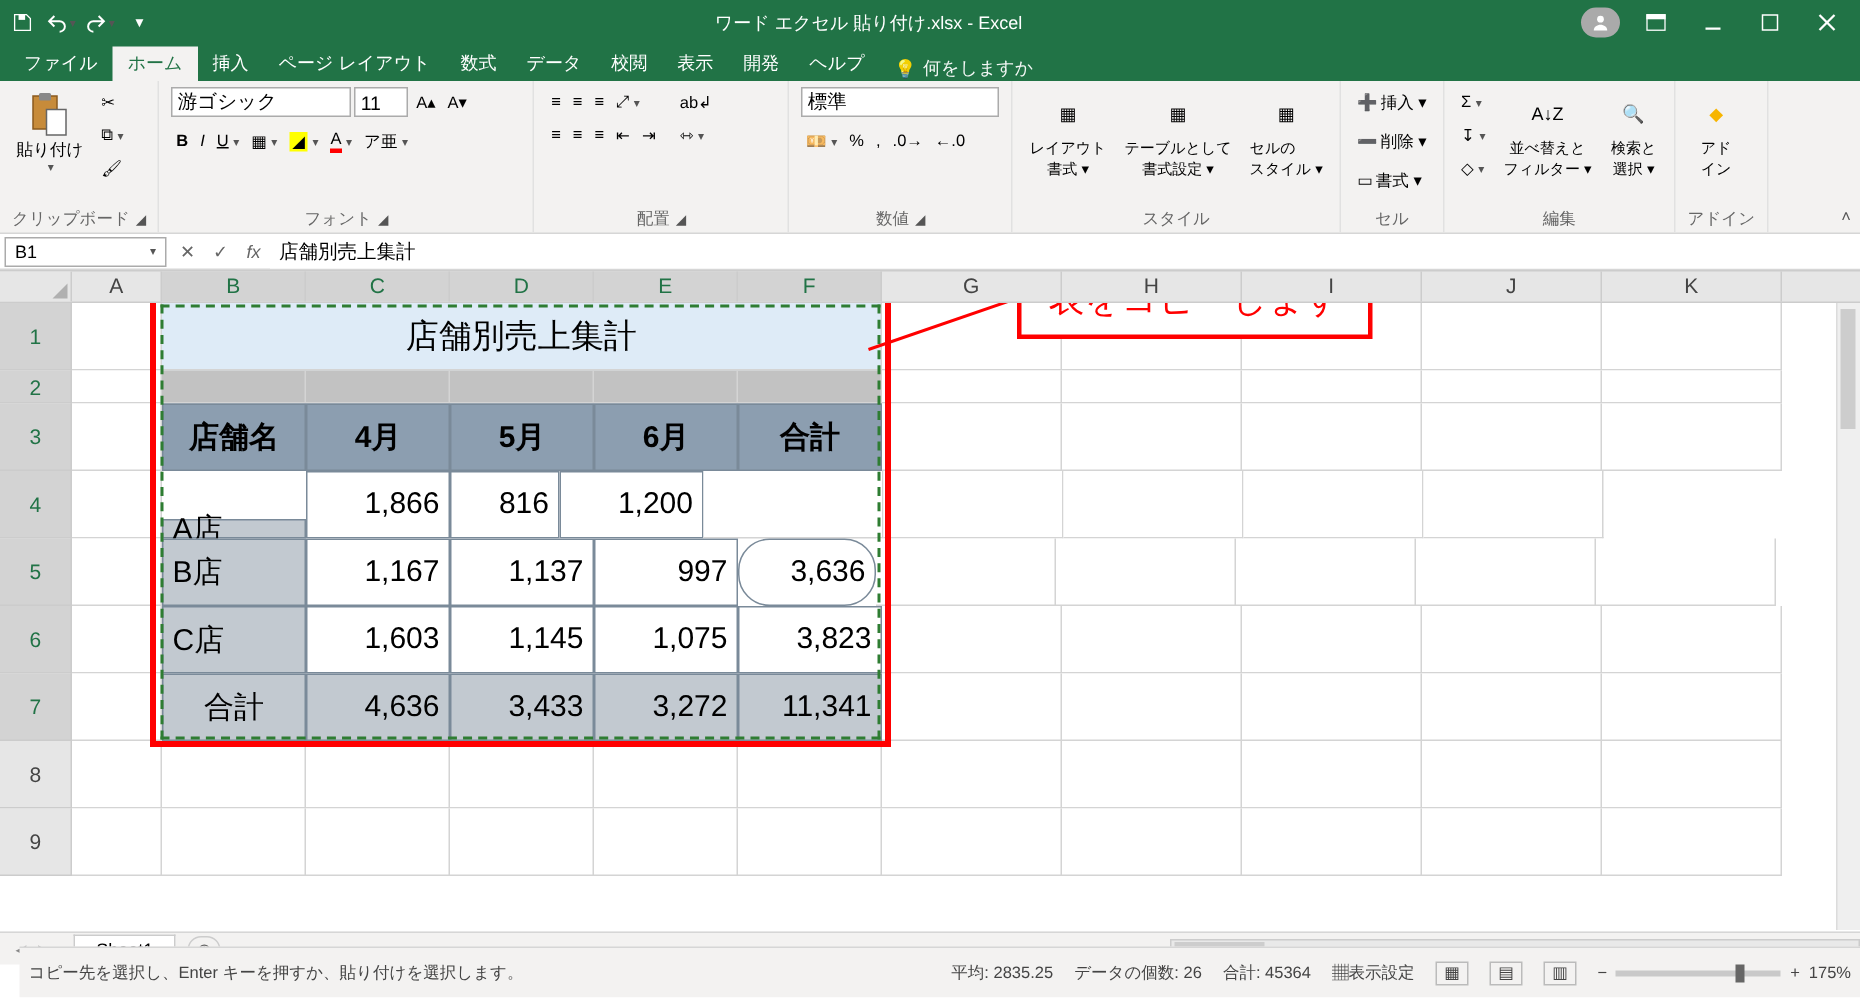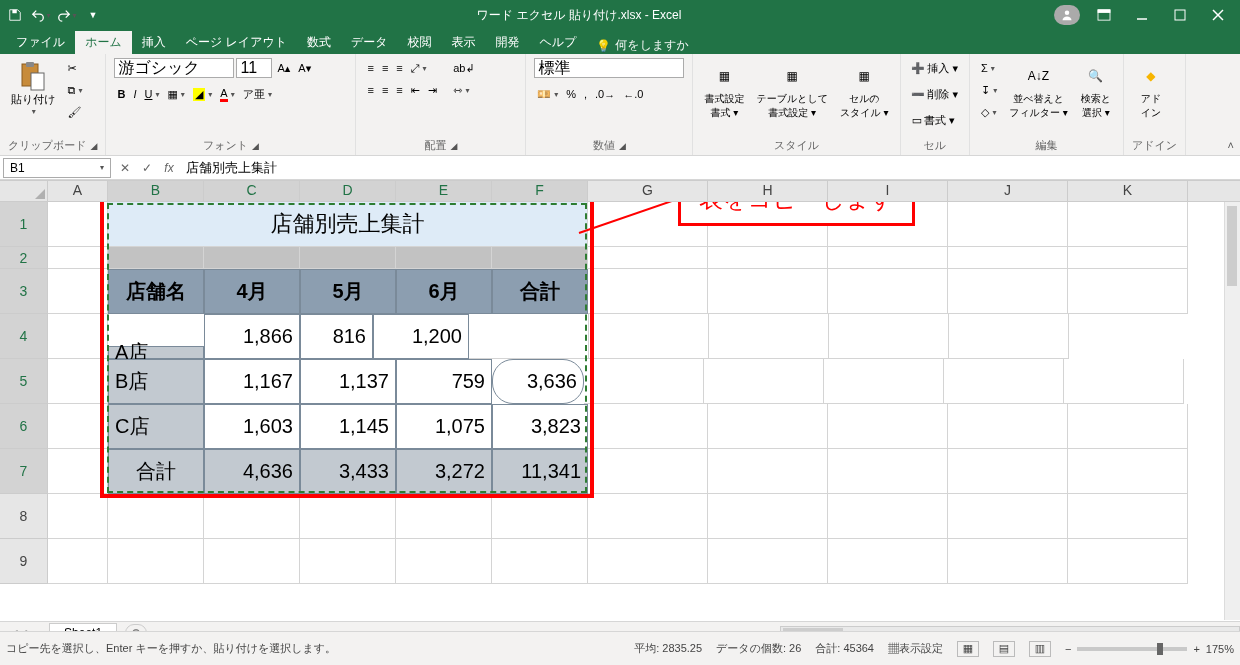--- a/index.html
+++ b/index.html
@@ -23,21 +23,21 @@
 
 .ribbon { height: 102px; background: #f3f2f1; border-bottom: 1px solid #d6d6d6; display: flex; position:relative; }
 .group { border-right: 1px solid #e1e1e1; padding: 4px 8px 2px; display: flex; flex-direction: column; justify-content: space-between; }
 .group .body { display: flex; gap: 6px; align-items: flex-start; }
 .group .label { text-align: center; color: #666; font-size: 11px; padding-top:2px; display:flex;justify-content:center;align-items:center;gap:4px;}
 .group .label .dlg{font-size:9px;cursor:pointer;color:#555;}
 .btn { display: flex; flex-direction: column; align-items: center; justify-content: center; min-width: 20px; padding:2px 3px; cursor: pointer; border-radius:3px; }
 .hbtn { display:flex; align-items:center; gap:2px; padding:1px 3px; cursor:pointer; border-radius:3px; font-size:11px;height:20px;}
 .bigicon{width:32px;height:32px;display:flex;align-items:center;justify-content:center;}
 .dd{font-size:8px;color:#555;margin-left:1px;}
-select.combo, input.combo { border:1px solid #ababab; background:#fff; height:20px; font-size:16px; padding:0 3px; }
+select.combo, input.combo { border:1px solid #ababab; background:#fff; height:20px; font-size:13px; padding:0 3px; }
 .stack{display:flex;flex-direction:column;gap:2px;}
 .row{display:flex;gap:2px;align-items:center;}
 
 
 .formulabar { height: 24px; border-bottom: 1px solid #d6d6d6; display: flex; align-items:center; background:#fff; }
 .namebox { width: 108px; border:1px solid #ababab; margin:2px 3px; height:20px; display:flex;align-items:center;padding:0 6px;background:#fff;}
 .namebox .dd{margin-left:auto;}
 .fxbtn{width:22px;height:20px;display:flex;align-items:center;justify-content:center;border:1px solid transparent;color:#666;cursor:pointer;}
 .formula-input{flex:1;border:none;padding:0 6px;height:22px;font-size:13px;outline:none;}
 
@@ -71,21 +71,21 @@
 
 
 .sheetbar{position:absolute;left:0;right:0;bottom:22px;height:22px;background:#f3f2f1;border-top:1px solid #d6d6d6;display:flex;align-items:center;}
 .sheetbar .nav{display:flex;gap:6px;padding:0 8px;color:#888;}
 .sheetbar .stab{background:#fff;border:1px solid #ccc;border-bottom:none;padding:2px 14px;font-size:12px;margin-left:6px;cursor:pointer;}
 .sheetbar .addsheet{width:22px;height:18px;border:1px solid #ccc;border-radius:9px;margin-left:8px;display:flex;align-items:center;justify-content:center;color:#666;cursor:pointer;}
 .sheetbar .hscroll{margin-left:auto;width:460px;height:14px;background:#e9e9e9;border:1px solid #ccc;position:relative;}
 .sheetbar .hscroll .thumb{position:absolute;left:2px;top:1px;width:60px;height:10px;background:#cdcdcd;}
 
 
-.status{position:absolute;left:0;right:0;bottom:0;height:34px;background:#f3f2f1;border-top:1px solid #d6d6d6;display:flex;align-items:center;font-size:11px;color:#444;padding:11px 6px;gap:14px;}
+.status{position:absolute;left:13px;right:0;bottom:0;height:34px;background:#f3f2f1;border-top:1px solid #d6d6d6;display:flex;align-items:center;font-size:11px;color:#444;padding:11px 6px;gap:14px;}
 .status .spacer{flex:1;}
 .status .viewbtn{width:22px;height:16px;border:1px solid #bbb;cursor:pointer;display:flex;align-items:center;justify-content:center;}
 .status .zoom{display:flex;align-items:center;gap:6px;}
 .status .zslider{width:110px;height:4px;background:#c9c9c9;position:relative;}
 .status .zslider .zthumb{position:absolute;top:-4px;left:80px;width:6px;height:12px;background:#666;}
 
 .vscroll{position:absolute;top:0;right:0;width:16px;bottom:0;background:#efefef;border-left:1px solid #dcdcdc;}
 .vscroll .vthumb{position:absolute;top:4px;left:2px;width:10px;height:80px;background:#cdcdcd;}
 .ribbon .collapse{position:absolute;right:6px;bottom:4px;font-size:11px;color:#555;cursor:pointer;}
 </style>
@@ -271,50 +271,50 @@
       </div>
     </div>
     <div class="label">
         <span>配置</span>
         <span class="dlg">◢</span>
       </div>
   </div>
 
   <div class="group" style="min-width:140px;">
     <div class="body stack">
-      <input class="combo" style="width: 150px;" value="標準">
+      <input class="combo" style="width: 132px;" value="標準">
       <div class="row">
         <div class="hbtn">💴<span class="dd">▾</span></div>
         <div class="hbtn">%</div>
         <div class="hbtn">,</div>
         <div class="hbtn">.0→</div>
         <div class="hbtn">←.0</div>
       </div>
     </div>
     <div class="label">
         <span>数値</span>
         <span class="dlg">◢</span>
       </div>
   </div>
 
   <div class="group">
     <div class="body">
       <div class="btn">
           <div class="bigicon">▦</div>
-          <span style="font-size:10px;white-space:pre;text-align:center;">書式設定
+          <span style="font-size:10px;white-space:pre;text-align:center;">レイアウト
 書式 ▾</span>
         </div>
       <div class="btn">
           <div class="bigicon">▦</div>
           <span style="font-size:10px;white-space:pre;text-align:center;">テーブルとして
 書式設定 ▾</span>
         </div>
       <div class="btn">
           <div class="bigicon">▦</div>
-          <span style="font-size:10px;white-space:pre;text-align:center;">セルの
+          <span style="font-size:10px;white-space:pre;">セルの
 スタイル ▾</span>
         </div>
     </div>
     <div class="label">
         <span>スタイル</span>
       </div>
   </div>
 
   <div class="group">
     <div class="body stack">
@@ -454,21 +454,21 @@
         <div class="cell" style="width: 120px;"></div>
         <div class="cell" style="width: 120px;"></div>
         <div class="cell" style="width: 120px;"></div>
       </div>
       <div class="gr" style="height: 45px;">
         <div class="rh sel">5</div>
         <div class="cell" style="width: 60px;"></div>
         <div class="cell bord" style="width: 96px; background: rgb(194, 201, 208);">B店</div>
         <div class="cell bord num" style="width: 96px;">1,167</div>
         <div class="cell bord num" style="width: 96px;">1,137</div>
-        <div class="cell bord num" style="width: 96px;">759</div>
+        <div class="cell bord num" style="width: 96px;">997</div>
         <div class="cell bord num" style="width: 92px; border-radius: 21px;">3,636</div>
         <div class="cell" style="width: 120px;"></div>
         <div class="cell" style="width: 120px;"></div>
         <div class="cell" style="width: 120px;"></div>
         <div class="cell" style="width: 120px;"></div>
         <div class="cell" style="width: 120px;"></div>
       </div>
       <div class="gr" style="height: 45px;">
         <div class="rh sel">6</div>
         <div class="cell" style="width: 60px;"></div>

